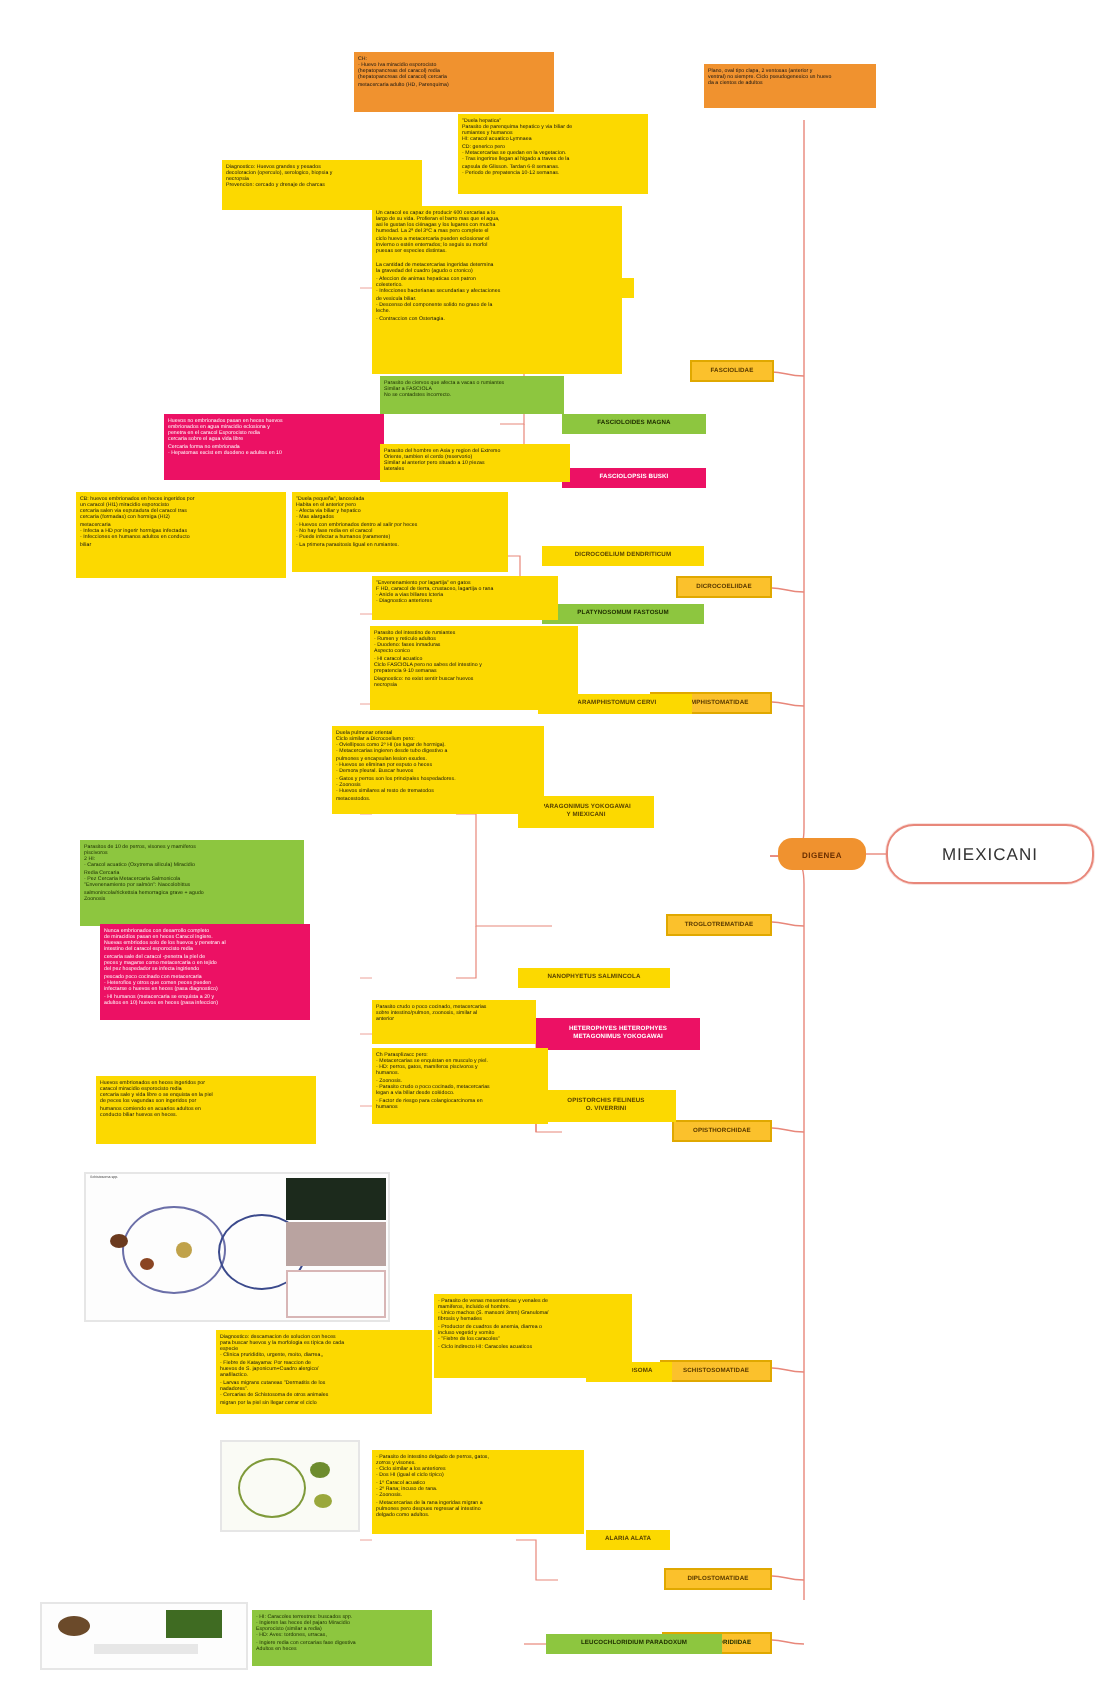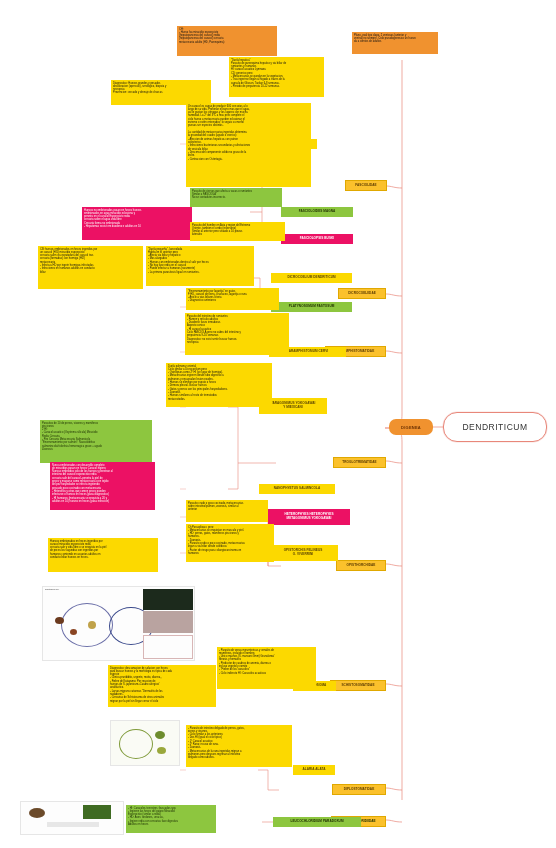--- a/index.html
+++ b/index.html
@@ -137,21 +137,21 @@
       <path d="M186,489 L180,489"></path>
       <path d="M186,517 L180,517"></path>
       <path d="M186,553 L180,553"></path>
       <path d="M186,686 L180,686"></path>
       <path d="M186,770 L180,770"></path>
       <path d="M186,822 L180,822"></path>
     </g>
   </svg>
 
   <div class="root" style="left:443px; top:412px; width:104px; height:30px;">
-    <span>DENDRITICUM</span>
+    <span>MIEXICANI</span>
   </div>
 
   <div class="digenea" style="left:389px; top:419px; width:44px; height:16px;">
     <span>DIGENEA</span>
   </div>
 
   <div class="lbl c-fam" style="left:345px; top:180px; width:42px; height:11px;">FASCIOLIDAE</div>
 
   <div class="lbl c-fam" style="left:338px; top:288px; width:48px; height:11px;">DICROCOELIIDAE</div>
 

